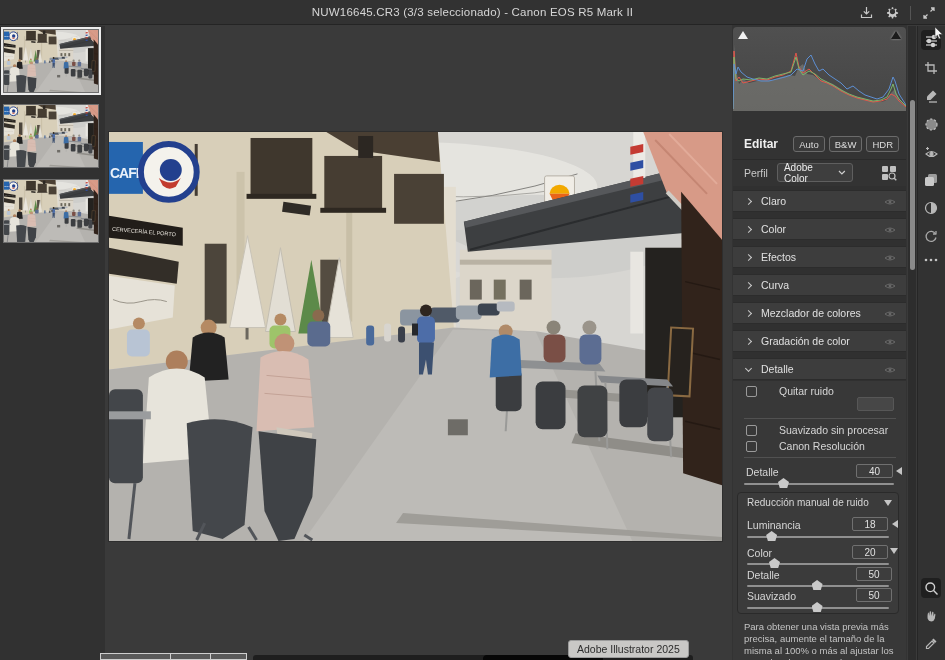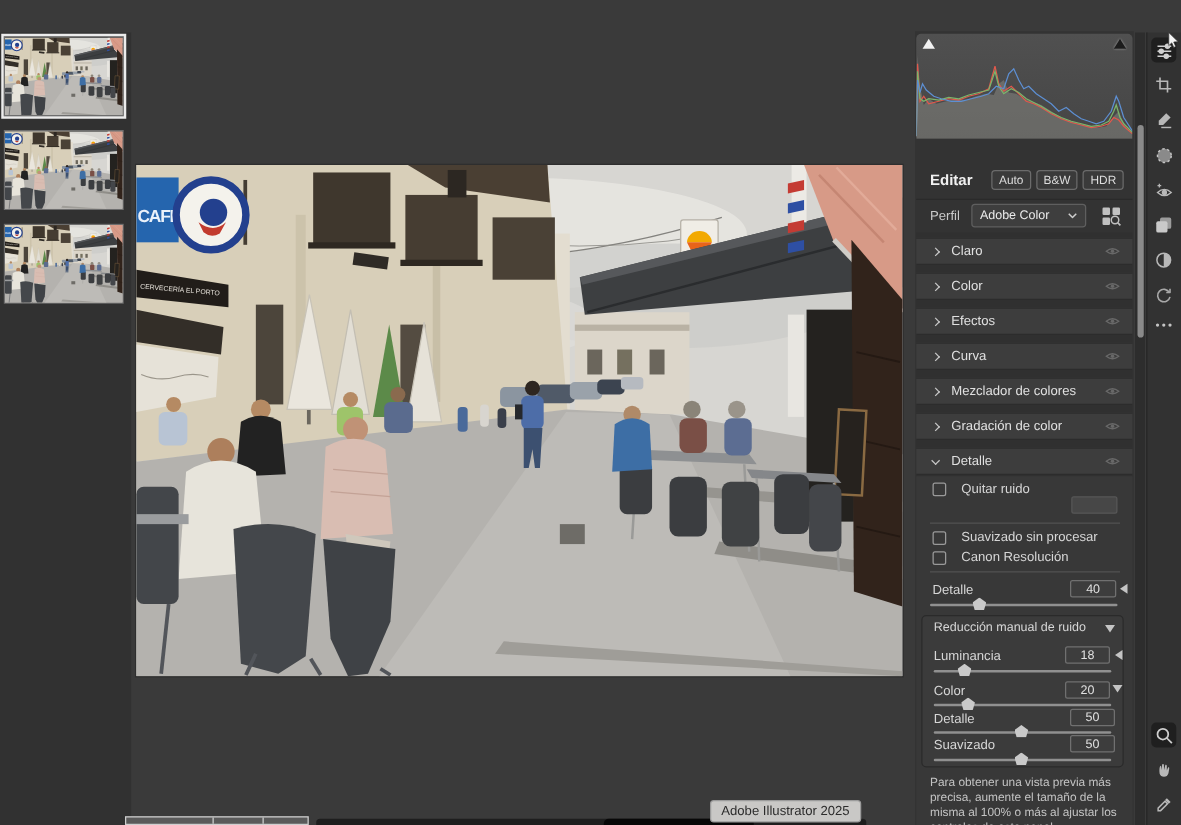--- a/index.html
+++ b/index.html
@@ -34,33 +34,33 @@
   .clip { width:0; height:0; border-left:5px solid transparent; border-right:5px solid transparent; }
   .exifrow { left:733px; top:111px; width:173px; height:17px; background:#3a3a3a;
     display:flex; align-items:center; justify-content:space-between; padding:0 9px;
     color:#c9c9c9; font-size:9px; }
   .editrow { left:733px; top:132px; width:173px; height:24px; display:flex; align-items:center; }
   .edit-title { color:#f0f0f0; font-size:12px; font-weight:bold; margin-left:11px; }
   .mini-btn { height:16px; padding:0 5px; border:1px solid #6b6b6b; border-radius:3px;
     color:#dcdcdc; font-size:9.5px; display:flex; align-items:center; cursor:pointer; background:#3a3a3a; }
   .profrow { left:733px; top:159px; width:173px; height:26px; display:flex; align-items:center; border-top:1px solid #2a2a2a;}
   .prof-label { color:#c9c9c9; font-size:10.5px; margin-left:11px; }
-  .prof-select { margin-left:9px; width:92px; height:19px; background:#3e3e3e; border:1px solid #5f5f5f;
+  .prof-select { margin-left:9px; width:76px; height:19px; background:#3e3e3e; border:1px solid #5f5f5f;
     border-radius:3px; display:flex; align-items:center; justify-content:space-between;
     padding:0 6px; color:#ececec; font-size:10px; cursor:pointer; }
   .sec { left:733px; width:173px; height:22px; background:#3d3d3d; display:flex; align-items:center;
     border-top:1px solid #2c2c2c; border-bottom:1px solid #2c2c2c; cursor:pointer; }
   .secband { left:733px; top:186px; width:173px; height:196px; background:#303030; }
   .chev { width:5px; height:5px; border-right:1.5px solid #c9c9c9; border-bottom:1.5px solid #c9c9c9;
     transform:rotate(-45deg); margin:0 10px 0 13px; }
   .chev.down { transform:rotate(45deg); margin-top:-2px; }
   .sec-label { color:#e0e0e0; font-size:10.5px; }
   .eye { position:absolute; right:10px; opacity:.4; }
   .content { left:733px; top:381px; width:173px; height:279px; background:#383838; }
-  .chkrow { position:absolute; display:flex; align-items:center; gap:12px; }
+  .chkrow { position:absolute; display:flex; align-items:center; gap:22px; }
   .chk { width:11px; height:11px; border:1px solid #9a9a9a; border-radius:2px; background:transparent; cursor:pointer; }
   .lbl { color:#d6d6d6; font-size:10.5px; }
   .valbox { position:absolute; width:37px; height:14px; background:#3d3d3d; border:1px solid #707070;
     border-radius:2px; color:#e0e0e0; font-size:10px; text-align:center; padding:0; }
   .valbox:disabled { background:#474747; border-color:#575757; }
   .divider { position:absolute; left:744px; width:152px; height:1px; background:#515151; }
   .track { position:absolute; height:2px; background:#909090; border-radius:1px; cursor:pointer; }
   .sthumb { position:absolute; top:-5px; width:11px; height:10px; background:#c9c9c9; cursor:pointer;
     clip-path:polygon(50% 0,100% 40%,84% 100%,16% 100%,0 40%); }
   .tri-left { width:0; height:0; border-top:4px solid transparent; border-bottom:4px solid transparent;
@@ -255,20 +255,42 @@
   <line x1="26" y1="352" x2="20" y2="408" stroke="#52555a" stroke-width="3"></line>
   <line x1="96" y1="392" x2="88" y2="409" stroke="#52555a" stroke-width="3"></line>
   <line x1="140" y1="396" x2="148" y2="409" stroke="#52555a" stroke-width="3"></line>
   <line x1="196" y1="404" x2="204" y2="409" stroke="#52555a" stroke-width="3"></line>
 </g>
 </defs>
 </svg>
 
 <div id="root">
 
+  <div class="abs topbar">
+    <span class="topbar-title">NUW16645.CR3 (3/3 seleccionado) -  Canon EOS R5 Mark II</span>
+    <div class="topbar-icons">
+      <span class="tb-ic">
+        <svg width="15" height="15" viewBox="0 0 15 15">
+            <path d="M7.5 2v7M4.8 6.3 7.5 9l2.7-2.7" stroke="#c9c9c9" stroke-width="1.2" fill="none"></path>
+            <path d="M2.5 9.5v3h10v-3" stroke="#c9c9c9" stroke-width="1.2" fill="none"></path>
+          </svg>
+      </span>
+      <span class="tb-ic">
+        <svg width="15" height="15" viewBox="0 0 16 16">
+            <path fill="#c9c9c9" d="M8 5.2A2.8 2.8 0 1 0 8 10.8 2.8 2.8 0 0 0 8 5.2zm6 3.8-.1 1.4-1.8.3-.5 1.1 1 1.5-1 1-1.5-1-1.1.4-.3 1.8H7.3L7 13.7l-1.1-.4-1.5 1-1-1 1-1.5-.4-1.1-1.8-.3V8.6l1.8-.3.4-1.1-1-1.5 1-1 1.5 1 1.1-.4.3-1.8h1.4l.3 1.8 1.1.4 1.5-1 1 1-1 1.5.4 1.1z" transform="translate(0 -1)"></path>
+          </svg>
+      </span>
+      <span class="tb-sep"></span>
+      <span class="tb-ic">
+        <svg width="14" height="14" viewBox="0 0 14 14">
+            <path d="M8.5 5.5 12 2M9 2h3v3M5.5 8.5 2 12M2 9v3h3" stroke="#c9c9c9" stroke-width="1.3" fill="none"></path>
+          </svg>
+      </span>
+    </div>
+  </div>
 
   <div class="abs filmstrip">
     <div class="thumb sel" style="top:3px;">
       <svg viewBox="0 0 615 410" preserveAspectRatio="xMidYMid slice">
           <use href="#scene"></use>
         </svg>
     </div>
     <div class="thumb" style="top:78px;">
       <svg viewBox="0 0 615 410" preserveAspectRatio="xMidYMid slice">
           <use href="#scene"></use>

